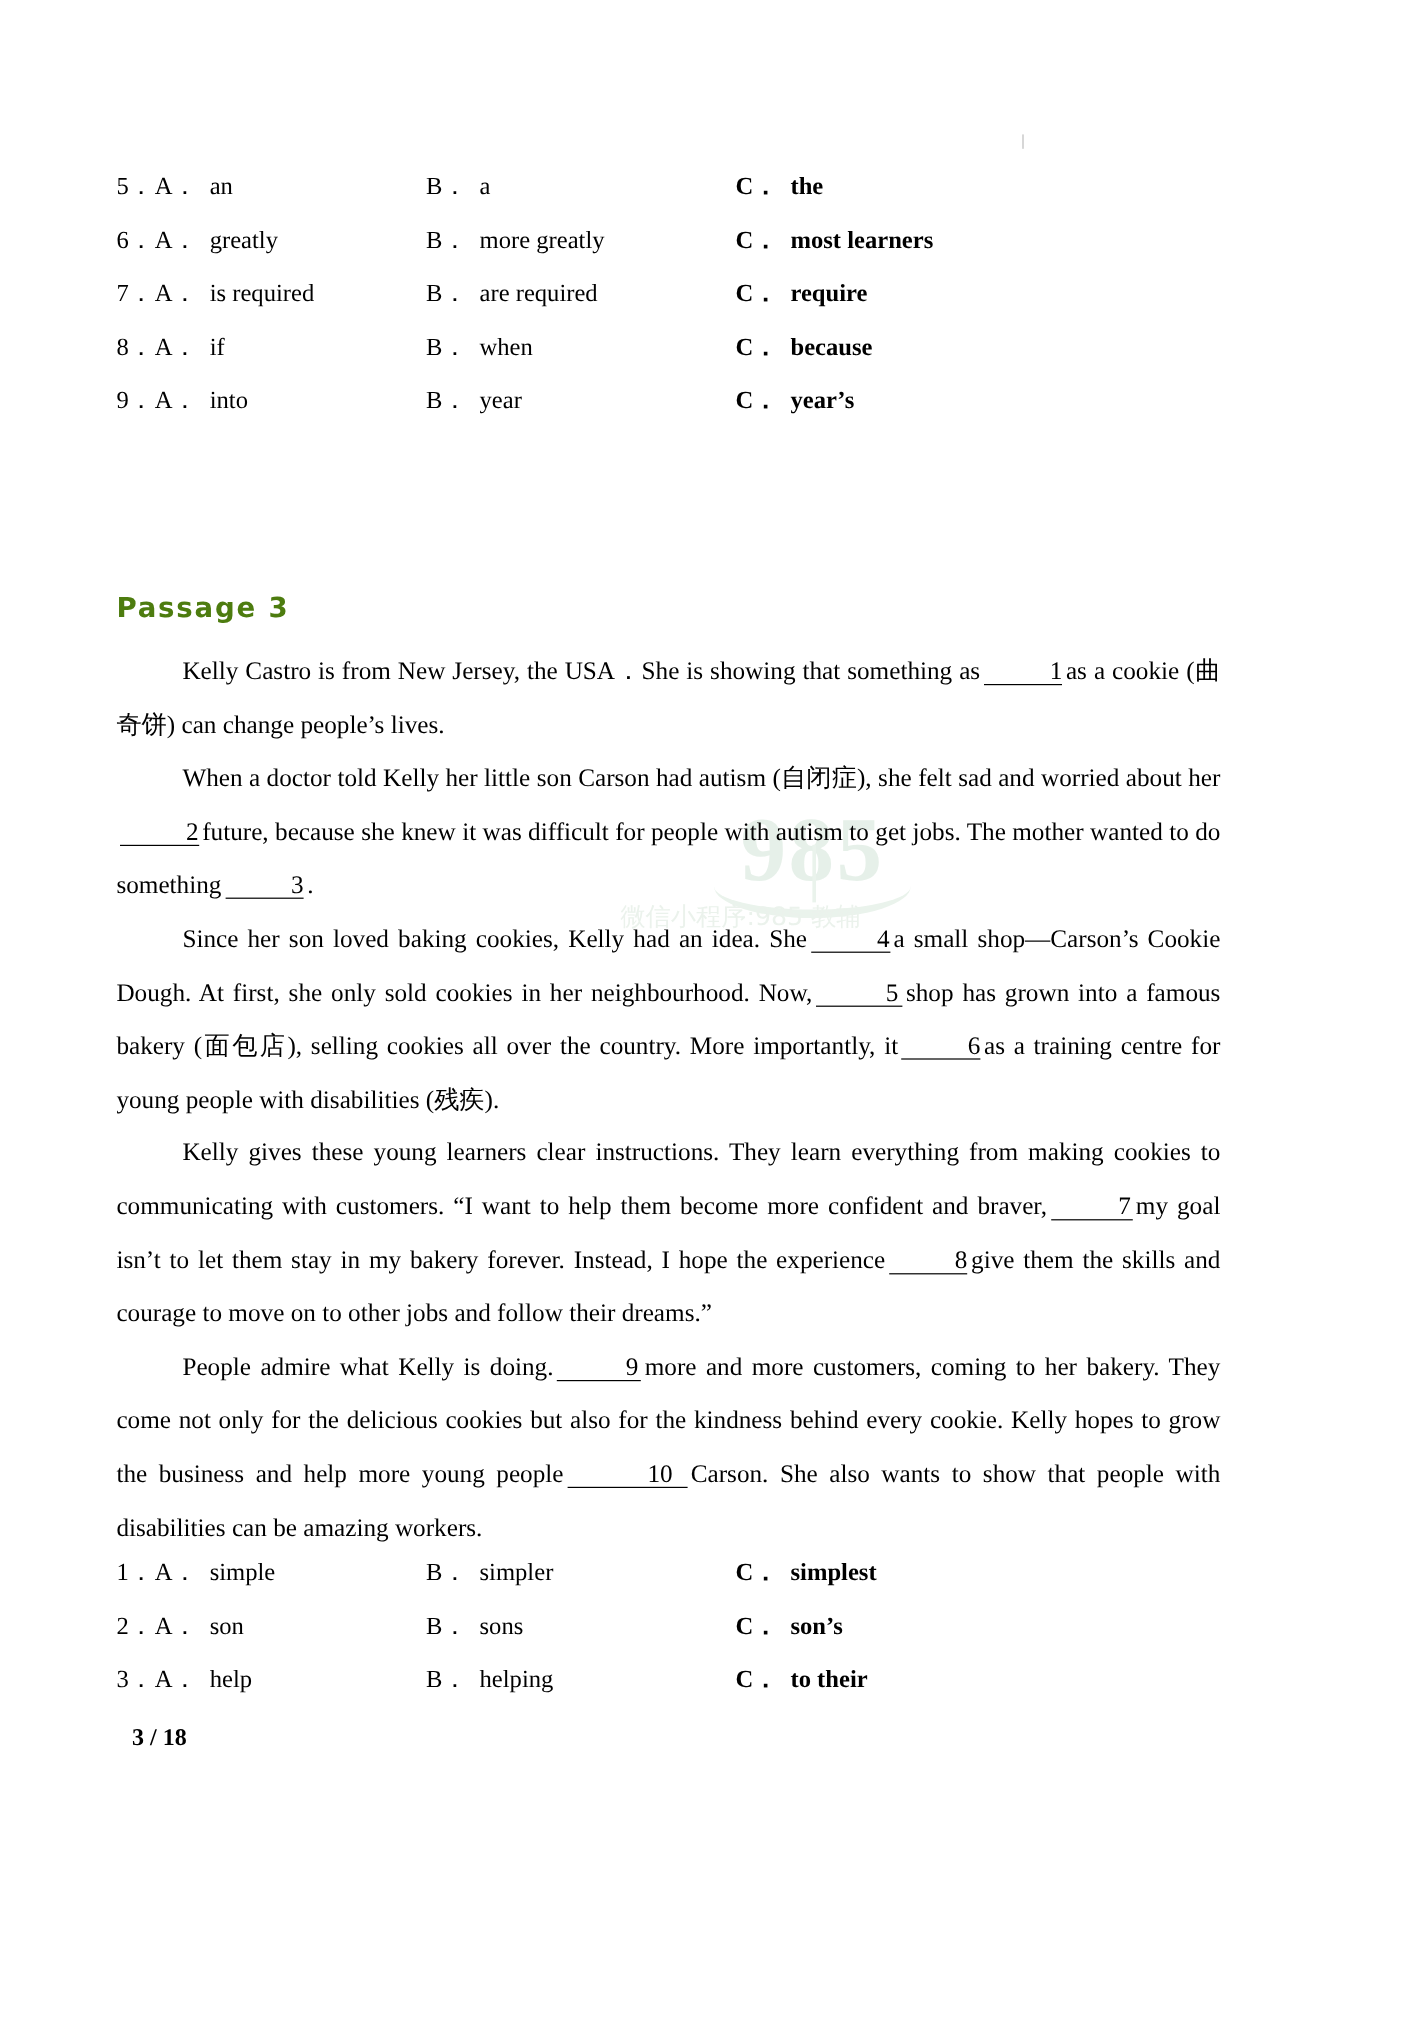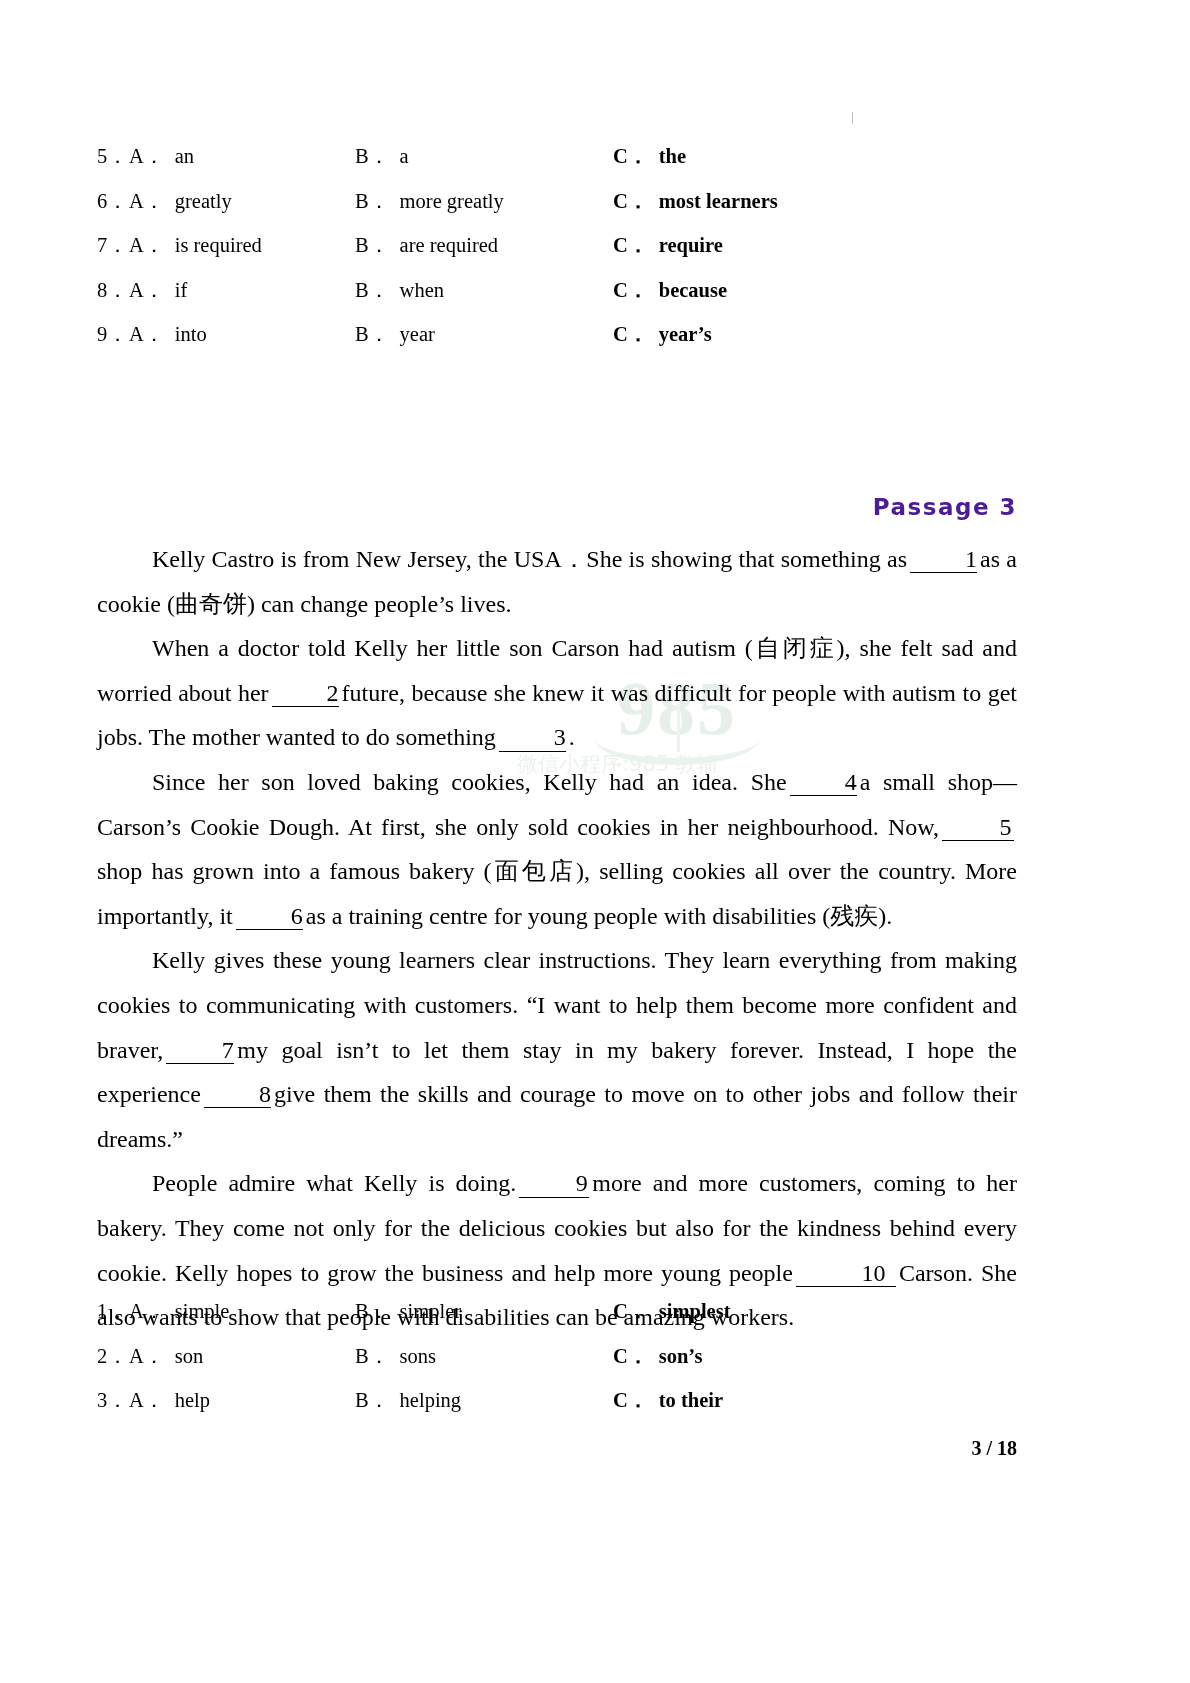--- a/index.html
+++ b/index.html
@@ -106,36 +106,36 @@
 
   .block-top { position: absolute; left: 0; top: 134px; width: 920px; }
   .block-bottom { position: absolute; left: 0; top: 1289px; width: 920px; }
 
   
   .passage-title {
     position: absolute;
     left: 0;
     top: 494px;
     width: 920px;
-    text-align: right;
+    text-align: left;
     font-family: "DejaVu Sans", sans-serif;
     font-size: 23px;
     font-weight: bold;
-    color: #4c1d95;
+    color: #4d7c0f;
     letter-spacing: 1.5px;
     z-index: 2;
   }
 
   
   .passage {
     position: absolute;
     left: 0;
     top: 537px;
     width: 920px;
-    font-size: 24px;
+    font-size: 21px;
     z-index: 2;
   }
   .para {
     margin: 0;
     line-height: 44.6px;
     text-align: justify;
     text-justify: inter-word;
     text-indent: 55px;
   }
   .blank {
@@ -153,24 +153,24 @@
   .blank.w5 { min-width: 72px; }
   .blank.w6 { min-width: 62px; }
   .blank.w7 { min-width: 68px; }
   .blank.w8 { min-width: 62px; }
   .blank.w9 { min-width: 70px; }
   .blank.w10 { min-width: 100px; }
 
   
   .footer {
     position: absolute;
-    left: 0;
+    left: 13px;
     top: 1437px;
     width: 920px;
-    text-align: right;
+    text-align: left;
     font-family: "Liberation Serif", serif;
     font-size: 20px;
     font-weight: bold;
     z-index: 2;
   }
 
   
   .top-tick {
     position: absolute;
     left: 755px;

